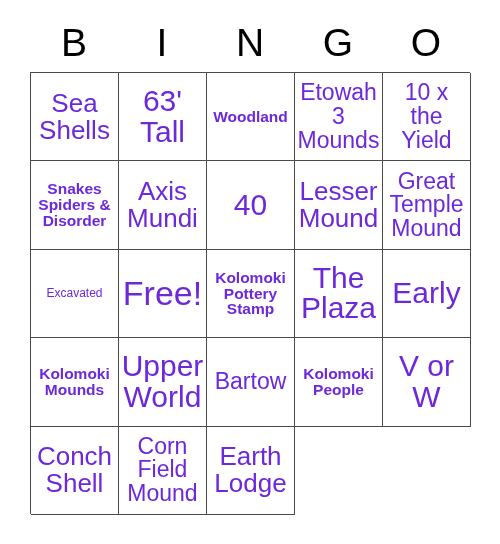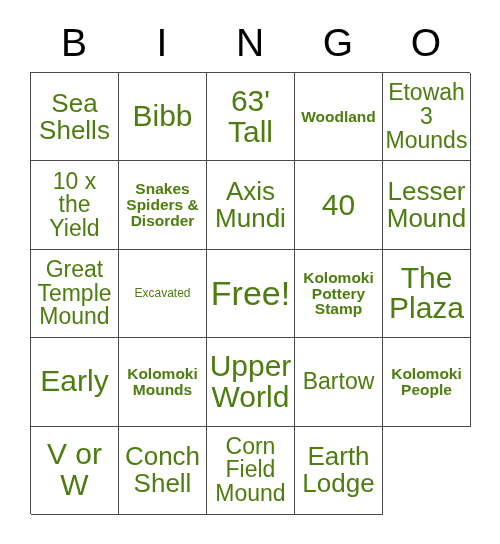--- a/index.html
+++ b/index.html
@@ -65,21 +65,21 @@
     background: #ffffff;
     padding: 0 1px;
   }
   .cell-text {
     display: block;
     width: 100%;
     text-align: center;
     line-height: 1.03;
     word-wrap: break-word;
     white-space: pre-line;
-    color: #4d7c0f;
+    color: #6d28d9;
   }
   
   .fs-xxl .cell-text { font-size: 34px; }
   .fs-xl  .cell-text { font-size: 30px; }
   .fs-lg  .cell-text { font-size: 26px; }
   .fs-md  .cell-text { font-size: 23px; }
   .fs-sm  .cell-text { font-size: 23px; }
   .fs-xs  .cell-text { font-size: 15.5px; font-weight: bold; }
   .fs-xxs .cell-text { font-size: 12px; }
 </style>
@@ -93,23 +93,20 @@
     <div class="header-letter">I</div>
     <div class="header-letter">N</div>
     <div class="header-letter">G</div>
     <div class="header-letter">O</div>
   </div>
 
   <div id="bingo-grid">
       <div class="cell fs-lg">
         <span class="cell-text">Sea
 Shells</span>
-      </div>
-      <div class="cell fs-xl">
-        <span class="cell-text">Bibb</span>
       </div>
       <div class="cell fs-xl">
         <span class="cell-text">63'
 Tall</span>
       </div>
       <div class="cell fs-xs">
         <span class="cell-text">Woodland</span>
       </div>
       <div class="cell fs-sm">
         <span class="cell-text">Etowah

